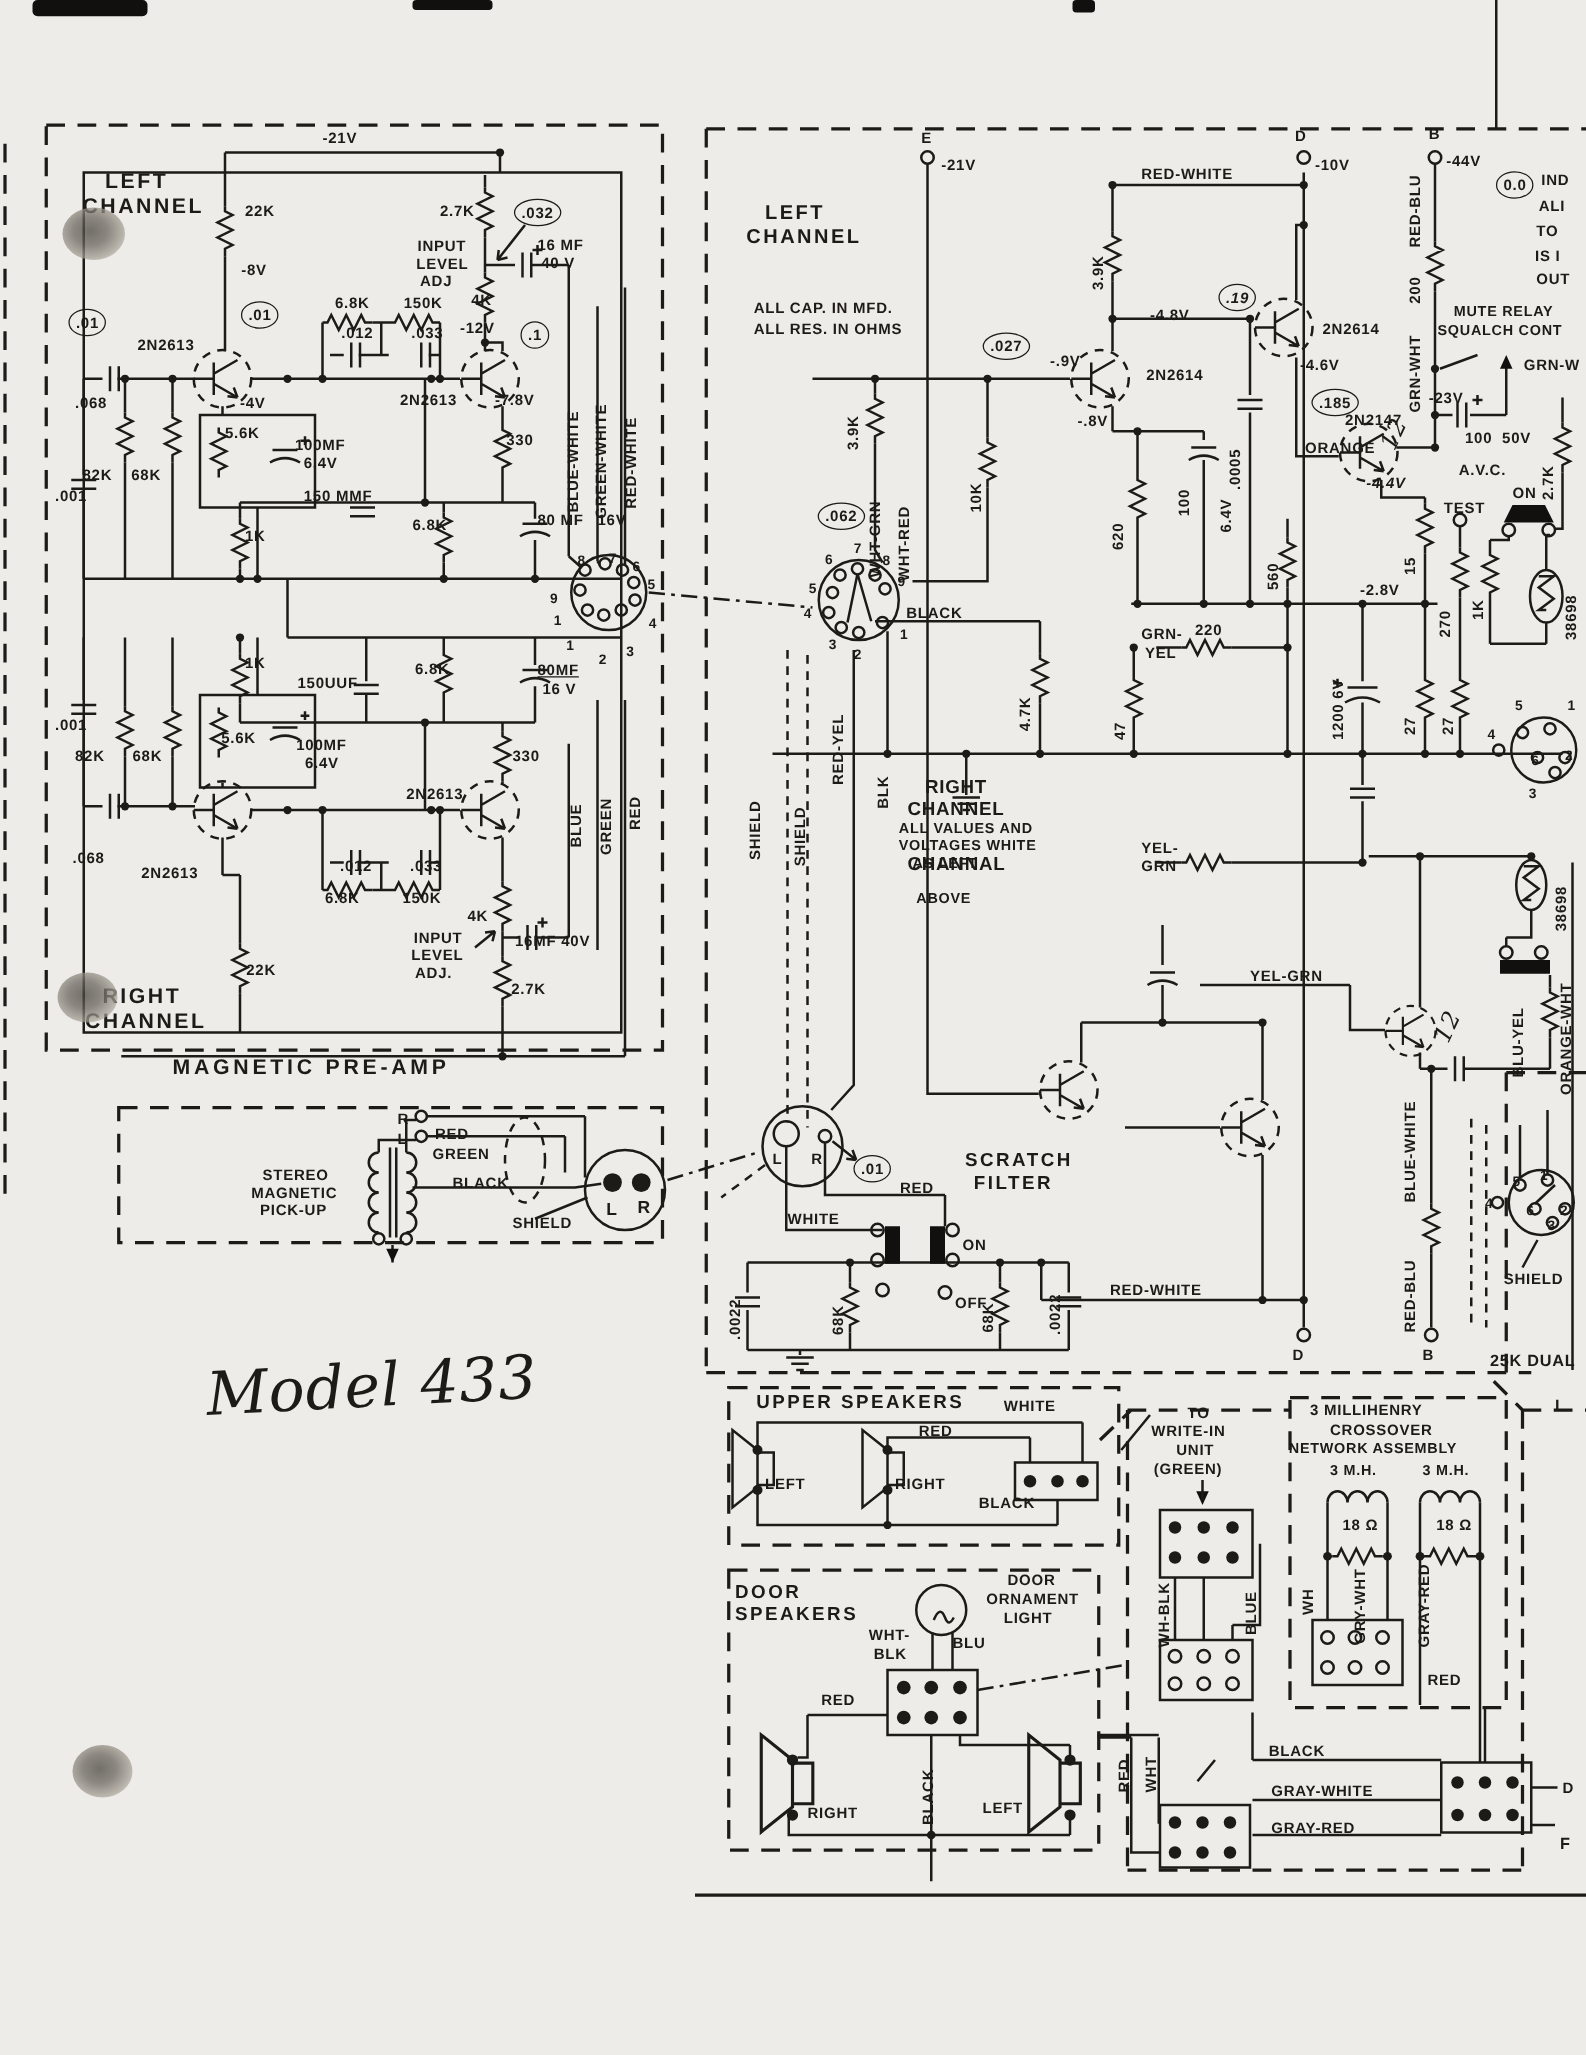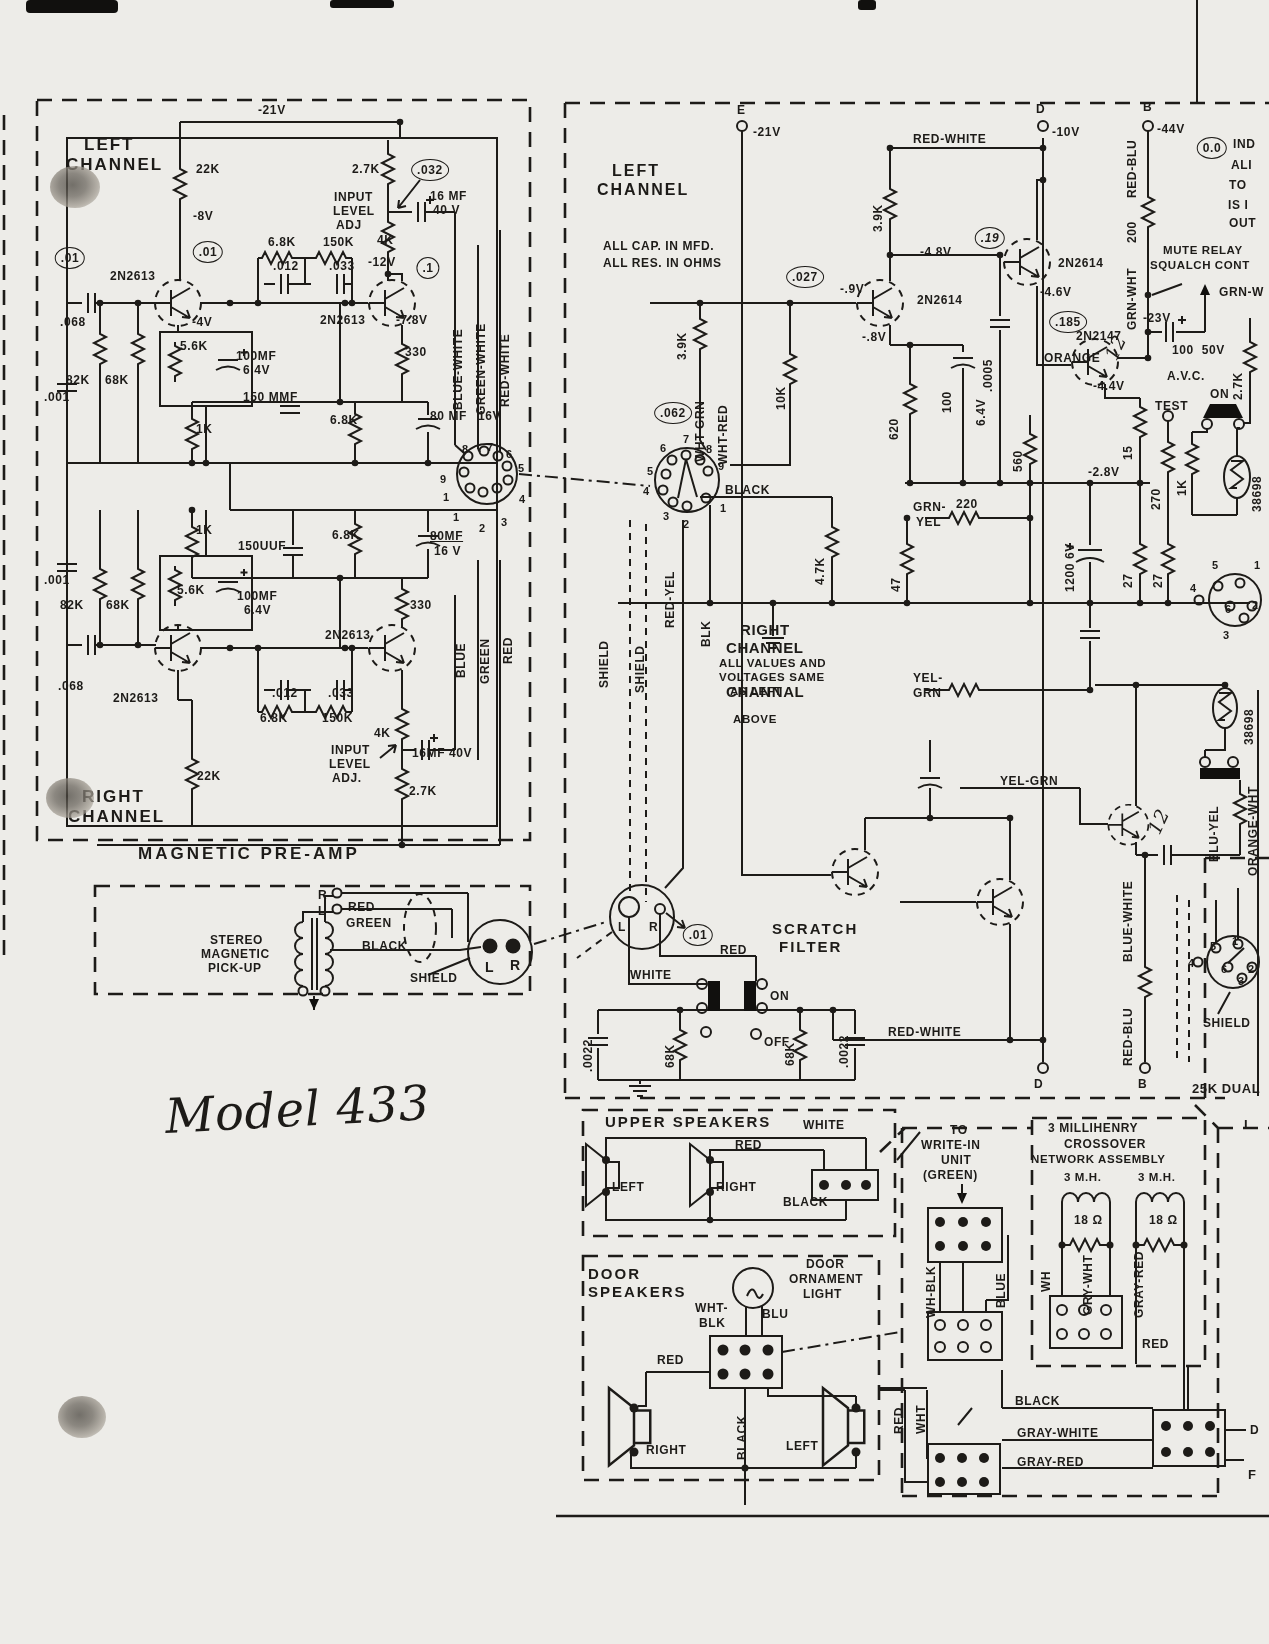--- a/index.html
+++ b/index.html
@@ -597,29 +597,29 @@
       <span class="lb" style="left: 917px; top: 294px;">2N2614</span>
       <span class="lb" style="left: 862px; top: 331px;">-.8V</span>
       <span class="lb c" style="left: 673px; top: 413px;">.062</span>
       <span class="lb" style="left: 725px; top: 484px;">BLACK</span>
       <span class="lb" style="left: 913px; top: 501px;">GRN-</span>
       <span class="lb" style="left: 916px; top: 516px;">YEL</span>
       <span class="lb" style="left: 956px; top: 498px;">220</span>
       <span class="lb" style="left: 740px; top: 622px; font-size: 15px;">RIGHT</span>
       <span class="lb" style="left: 726px; top: 640px; font-size: 15px;">CHANNEL</span>
       <span class="lb" style="left: 719px; top: 658px; font-size: 11.5px;">ALL VALUES AND</span>
-      <span class="lb" style="left: 719px; top: 672px; font-size: 11.5px;">VOLTAGES SAME</span>
+      <span class="lb" style="left: 719px; top: 672px; font-size: 11.5px;">VOLTAGES WHITE</span>
       <span class="lb" style="left: 730px; top: 686px; font-size: 11.5px;">AS LEFT</span>
       <span class="lb" style="left: 726px; top: 684px; font-size: 15px;">CHANNAL</span>
       <span class="lb" style="left: 733px; top: 714px; font-size: 11.5px;">ABOVE</span>
       <span class="lb" style="left: 913px; top: 672px;">YEL-</span>
       <span class="lb" style="left: 913px; top: 687px;">GRN</span>
       <span class="lb" style="left: 1000px; top: 775px;">YEL-GRN</span>
       <span class="lb" style="left: 1088px; top: 466px;">-2.8V</span>
-      <span class="lb" style="left: 1093px; top: 380px;">-4.4V</span>
+      <span class="lb" style="left: 1093px; top: 380px; font-style: italic;">-4.4V</span>
       <span class="lb" style="left: 1155px; top: 400px;">TEST</span>
       <span class="lb" style="left: 1210px; top: 388px;">ON</span>
       <span class="lb" style="left: 1040px; top: 286px;">-4.6V</span>
       <span class="lb c" style="left: 1068px; top: 322px;">.185</span>
       <span class="lb" style="left: 1076px; top: 330px;">2N2147</span>
       <span class="lb" style="left: 1143px; top: 312px;">-23V</span>
       <span class="lb" style="left: 1044px; top: 352px;">ORANGE</span>
       <span class="lb" style="left: 1172px; top: 344px;">100  50V</span>
       <span class="lb" style="left: 1167px; top: 370px;">A.V.C.</span>
       <span class="lb" style="left: 1058px; top: 257px;">2N2614</span>

